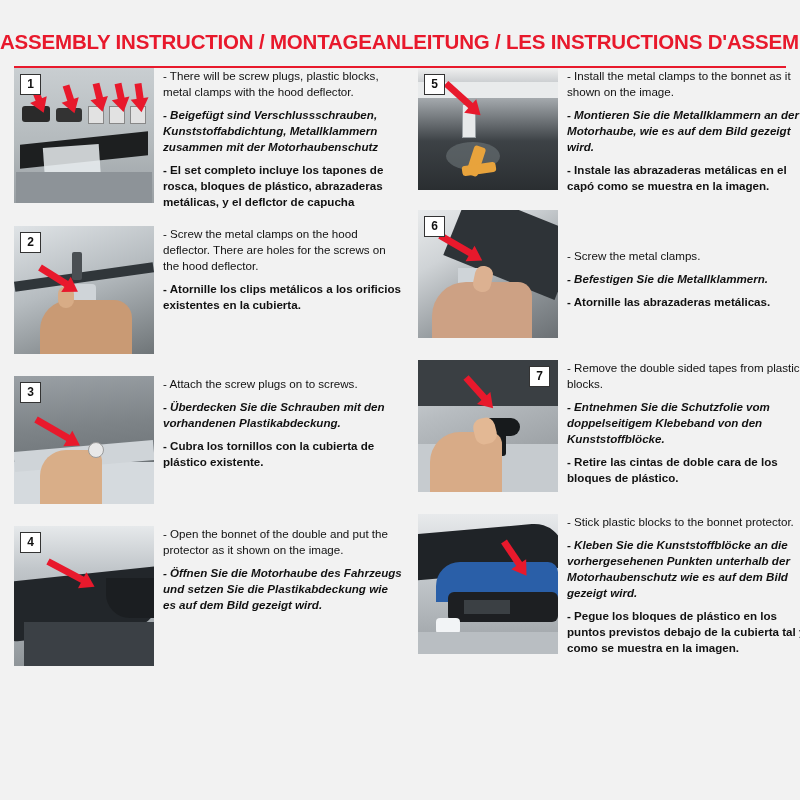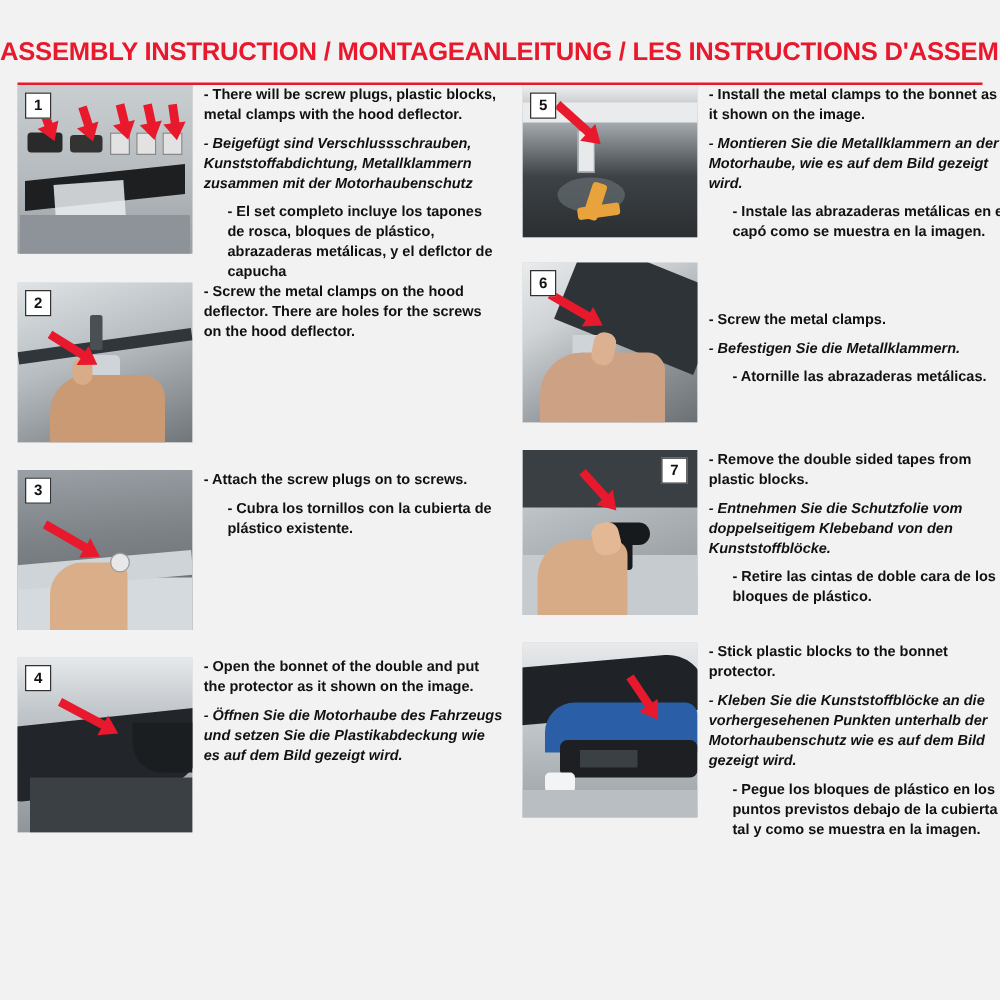--- a/index.html
+++ b/index.html
@@ -70,23 +70,23 @@
     text-align: center;
     z-index: 6;
   }
   .num.right { left: auto; right: 8px; }
   .text {
     flex: 1 1 auto;
     padding-left: 9px;
     font-size: 11.6px;
     line-height: 1.38;
   }
-  .text p { margin: 0 0 7px 0; font-weight: bold; }
+  .text p { margin: 0 0 7px 0; }
   .text p.it { font-style: italic; font-weight: bold; }
-  .text p.bold { font-weight: bold; margin-left: 19px; }
+  .text p.bold { font-weight: bold; }
   .text p.last { margin-bottom: 0; }
 
   
   .arrow {
     position: absolute;
     background: #e8192c;
     height: 7px;
     transform-origin: 0 50%;
     z-index: 5;
   }
@@ -174,35 +174,37 @@
           <div class="sh" style="left:0;top:0;width:140px;height:128px;background:linear-gradient(160deg,#dfe3e6 0%,#b6bcc0 45%,#6f7578 100%);"></div>
           <div class="sh" style="left:0;top:46px;width:140px;height:10px;background:#30363a;transform:rotate(-8deg);"></div>
           <div class="sh" style="left:58px;top:26px;width:10px;height:28px;background:#4a4f53;border-radius:2px;"></div>
           <div class="sh" style="left:48px;top:58px;width:34px;height:30px;background:#cfd4d8;border-radius:4px;"></div>
           <div class="sh" style="left:26px;top:74px;width:92px;height:54px;background:#c99a74;border-radius:30px 18px 0 0;"></div>
           <div class="sh" style="left:44px;top:60px;width:16px;height:22px;background:#d8ac86;border-radius:8px;"></div>
           <div class="arrow" style="left:26px;top:38px;width:32px;transform:rotate(32deg);"></div>
         </div>
         <div class="text">
           <p>- Screw the metal clamps on the hood deflector. There are  holes for the screws on the hood deflector.</p>
+          <p class="bold last">- Atornille los clips metálicos a los orificios existentes en la cubierta.</p>
         </div>
       </div>
 
       <div class="step" style="height:140px;">
         <div class="photo" style="width:140px;height:128px;">
           <div class="num">3</div>
           <div class="sh" style="left:0;top:0;width:140px;height:128px;background:linear-gradient(175deg,#9aa0a5 0%,#7d8387 40%,#5e6468 100%);"></div>
           <div class="sh" style="left:0;top:86px;width:140px;height:42px;background:#d5dade;"></div>
           <div class="sh" style="left:0;top:70px;width:140px;height:20px;background:#cfd4d8;transform:rotate(-5deg);"></div>
           <div class="sh" style="left:26px;top:74px;width:62px;height:54px;background:#d9ae88;border-radius:26px 10px 0 0;"></div>
           <div class="sh" style="left:74px;top:66px;width:16px;height:16px;background:#e8e8e8;border-radius:50%;border:1px solid #9a9a9a;"></div>
           <div class="arrow" style="left:22px;top:40px;width:38px;transform:rotate(30deg);"></div>
         </div>
         <div class="text">
           <p>- Attach the screw plugs on to screws.</p>
+          <p class="it">- Überdecken Sie die Schrauben mit den vorhandenen Plastikabdeckung.</p>
           <p class="bold last">- Cubra los tornillos con la cubierta de plástico existente.</p>
         </div>
       </div>
 
       <div class="step" style="height:150px;">
         <div class="photo" style="width:140px;height:140px;">
           <div class="num">4</div>
           <div class="sh" style="left:0;top:0;width:140px;height:140px;background:linear-gradient(180deg,#e6e9eb 0%,#c2c7cb 30%,#8f9599 100%);"></div>
           <div class="sh" style="left:-10px;top:48px;width:160px;height:60px;background:#22262a;border-radius:0 0 40px 10px;transform:rotate(-6deg);"></div>
           <div class="sh" style="left:10px;top:96px;width:130px;height:44px;background:#3b4045;"></div>

